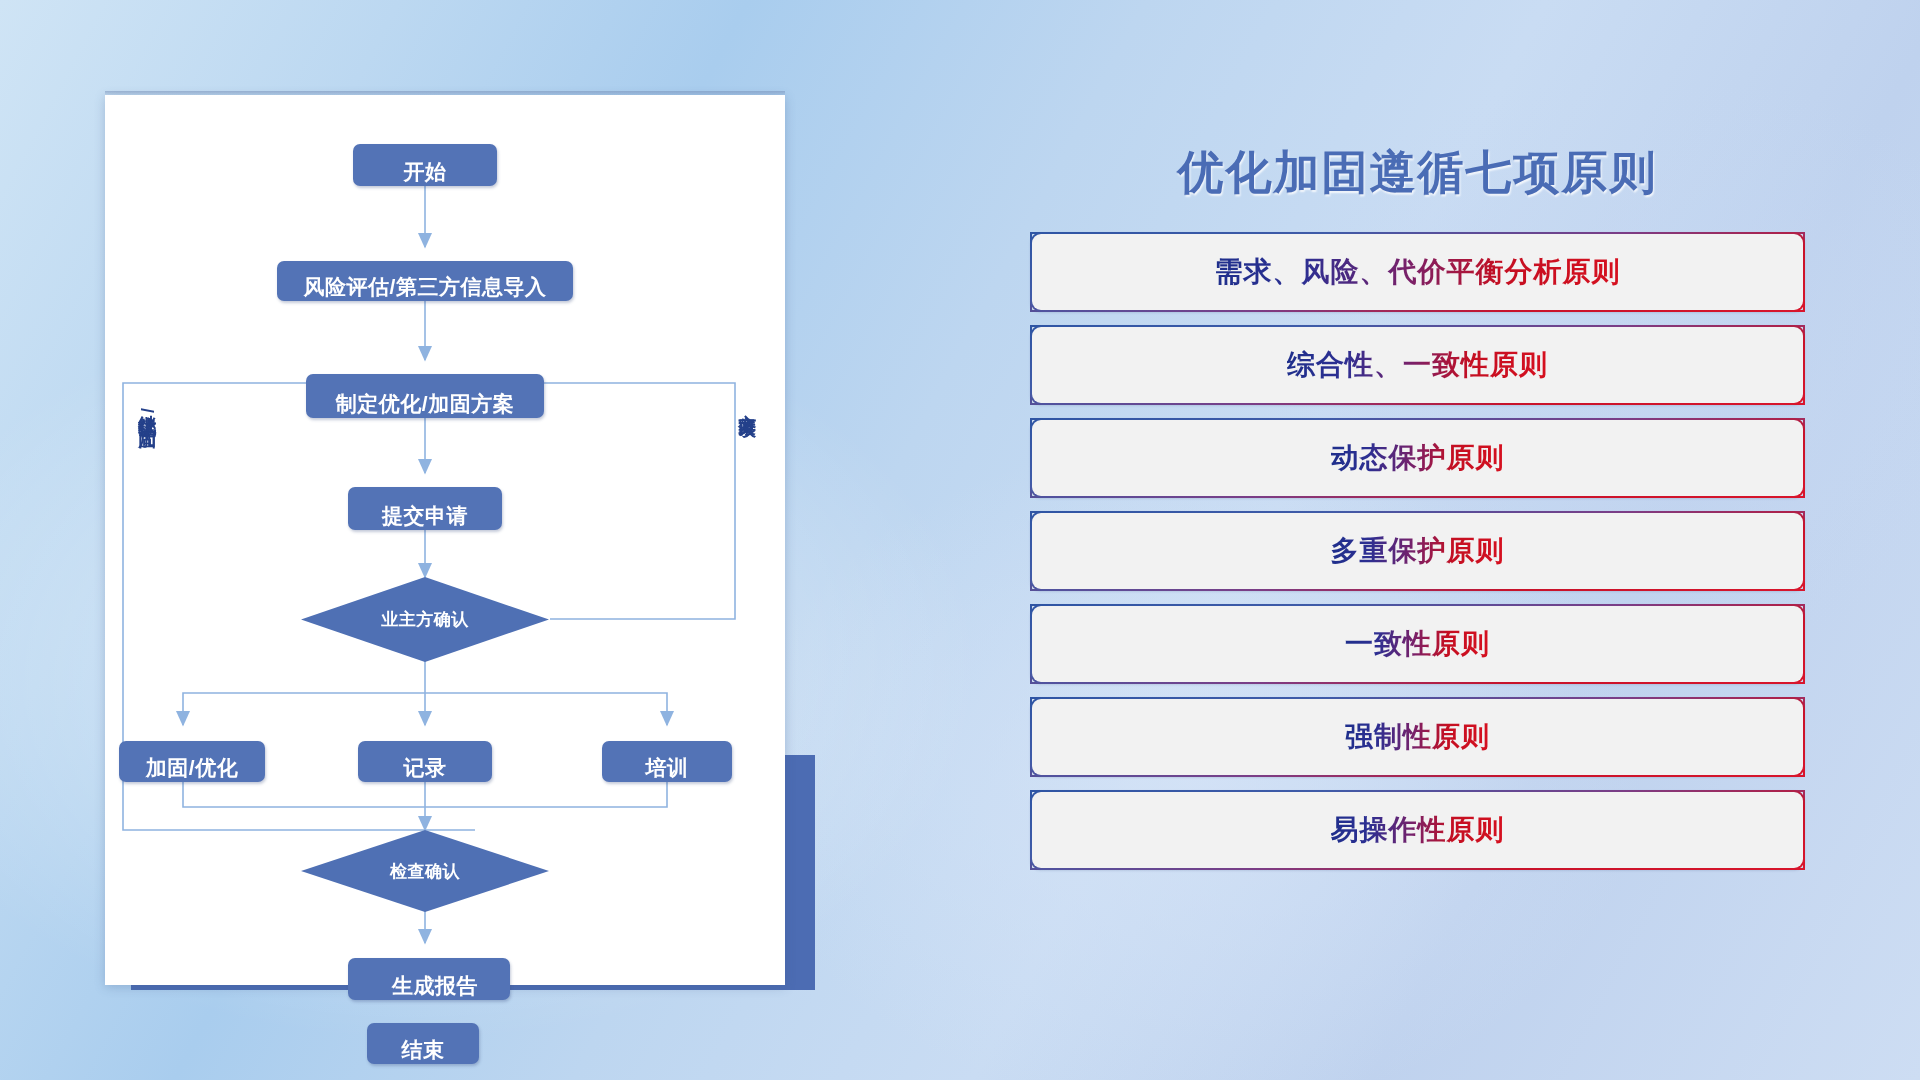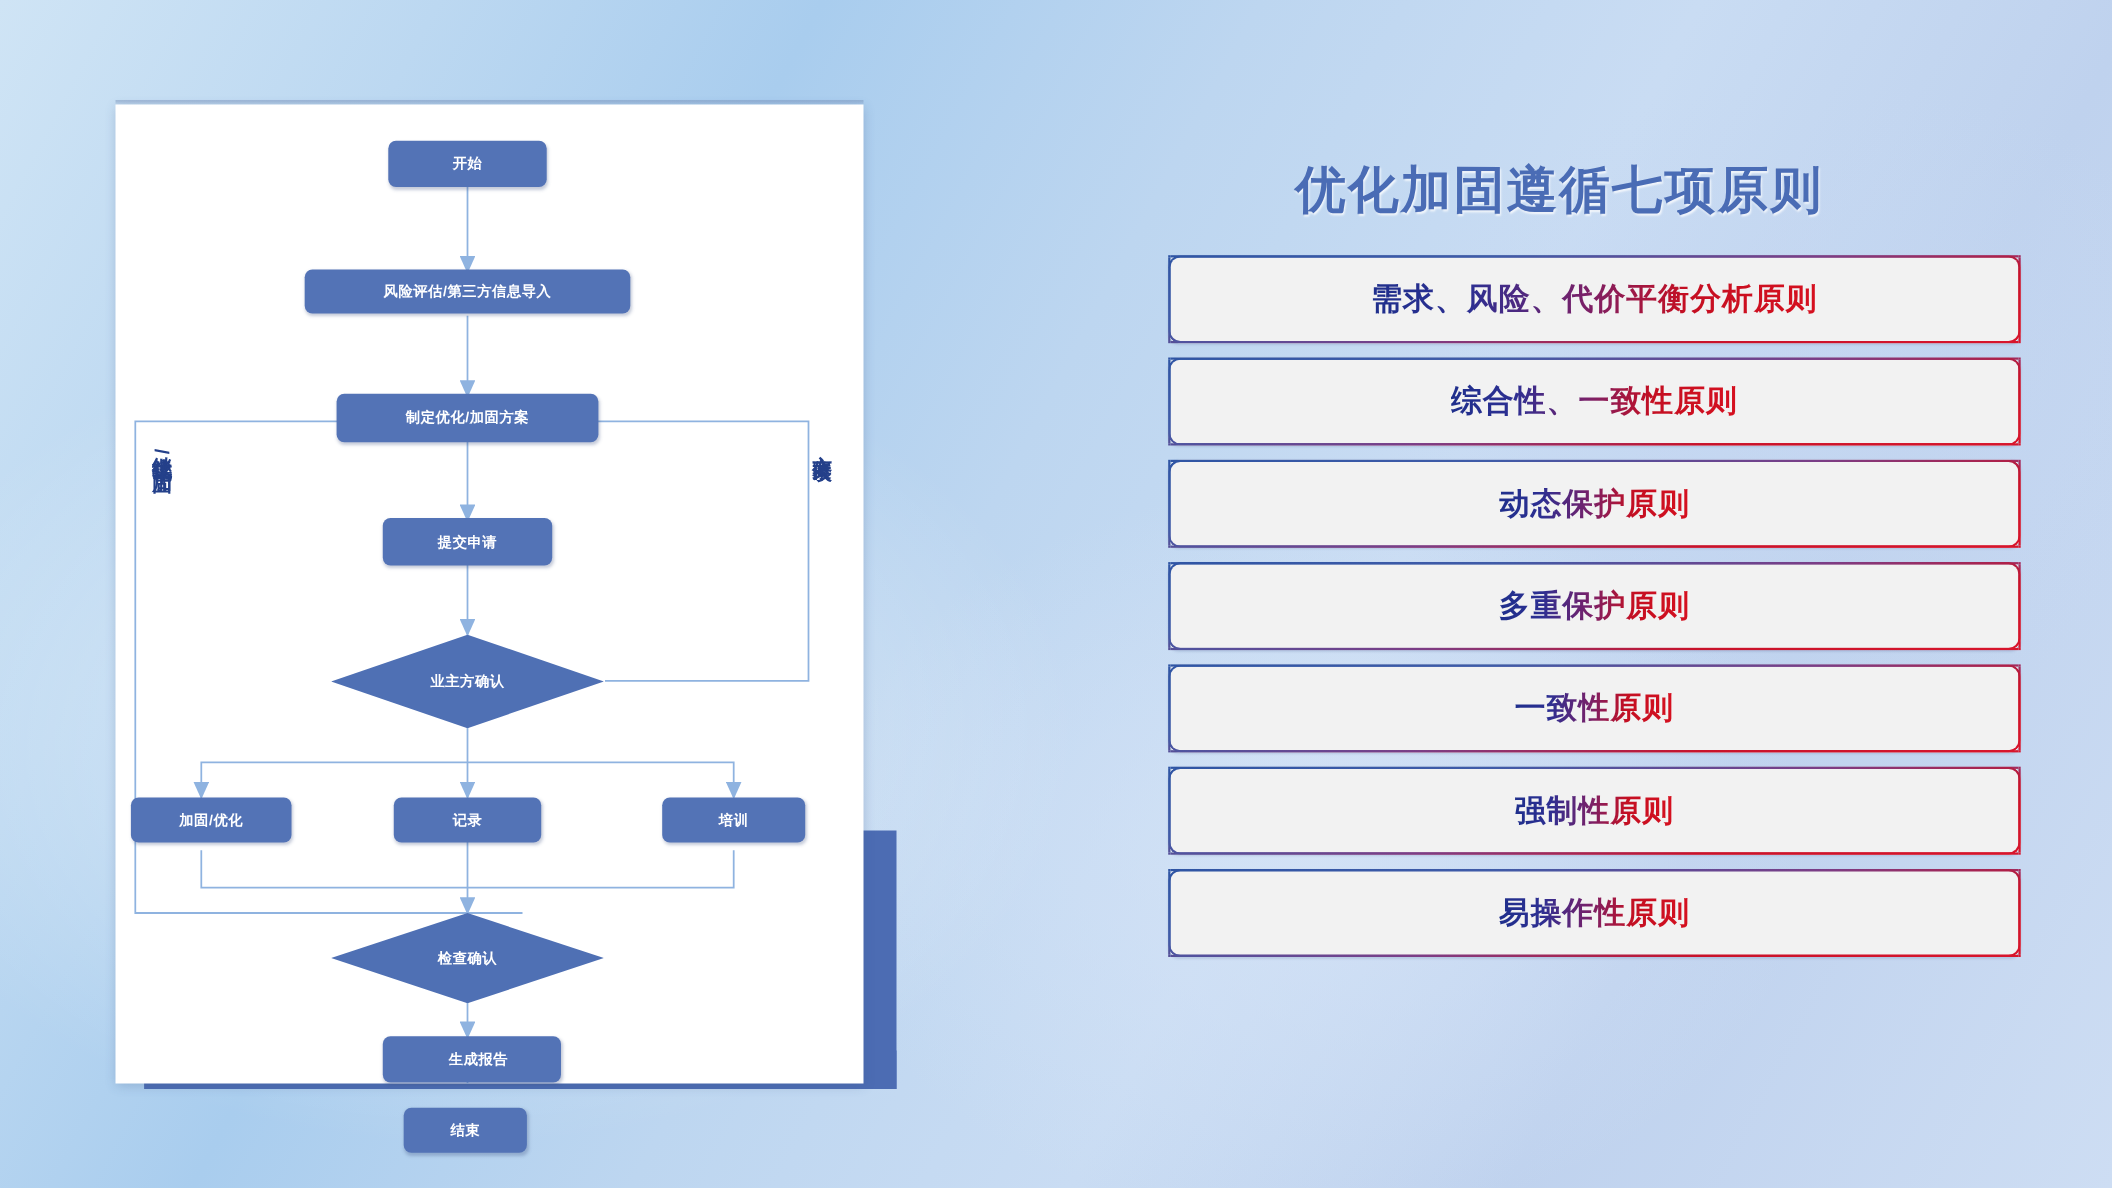--- a/index.html
+++ b/index.html
@@ -35,30 +35,31 @@
   }
 
   .flow{position:absolute;left:105px;top:95px;width:680px;height:890px;}
   .flow svg{position:absolute;left:0;top:0;}
 
   .node{
     position:absolute;
     background:#5373b6;
     border-radius:7px;
     color:#ffffff;
-    font-size:13px;
+    font-size:21px;
     font-weight:700;
-    display:flex;align-items:center;justify-content:center;
+    display:flex;align-items:flex-end;justify-content:center;
     box-shadow:1px 2px 3px rgba(60,80,130,.30);
     white-space:nowrap;
     letter-spacing:.5px;
+    margin-top:16px;
   }
   .diamond{
     position:absolute;
-    color:#ffffff;font-size:13px;font-weight:700;
+    color:#ffffff;font-size:17px;font-weight:700;
     display:flex;align-items:center;justify-content:center;
     background:#4f70b4;
     clip-path:polygon(50% 0,100% 50%,50% 100%,0 50%);
     letter-spacing:.5px;
   }
   .vlabel{
     position:absolute;
     writing-mode:vertical-rl;
     color:#24408a;
     font-size:18px;font-weight:700;
@@ -68,21 +69,21 @@
 
   
   .title{
     position:absolute;left:1030px;top:104px;width:775px;
     text-align:center;
     font-size:46px;font-weight:700;letter-spacing:2px;
     color:#4a6cb5;
     text-shadow:1px 2px 2px rgba(255,255,255,.85), 0 1px 0 rgba(90,120,175,.25);
     margin-top:38px;
   }
-  .cards{position:absolute;left:1030px;top:232px;width:775px;margin-left:32px;}
+  .cards{position:absolute;left:1030px;top:232px;width:775px;}
   .pcard{
     position:relative;
     height:76px;margin-bottom:13px;
     background:#f2f2f2;
     border-radius:10px;
     border:2px solid transparent;
     border-image:linear-gradient(170deg,#2f55a4 0%,#3b5aa6 28%,#8b3a7a 55%,#d01229 78%,#d8152c 100%) 1;
     display:flex;align-items:center;justify-content:center;
     box-shadow:0 1px 2px rgba(80,100,150,.18);
   }

